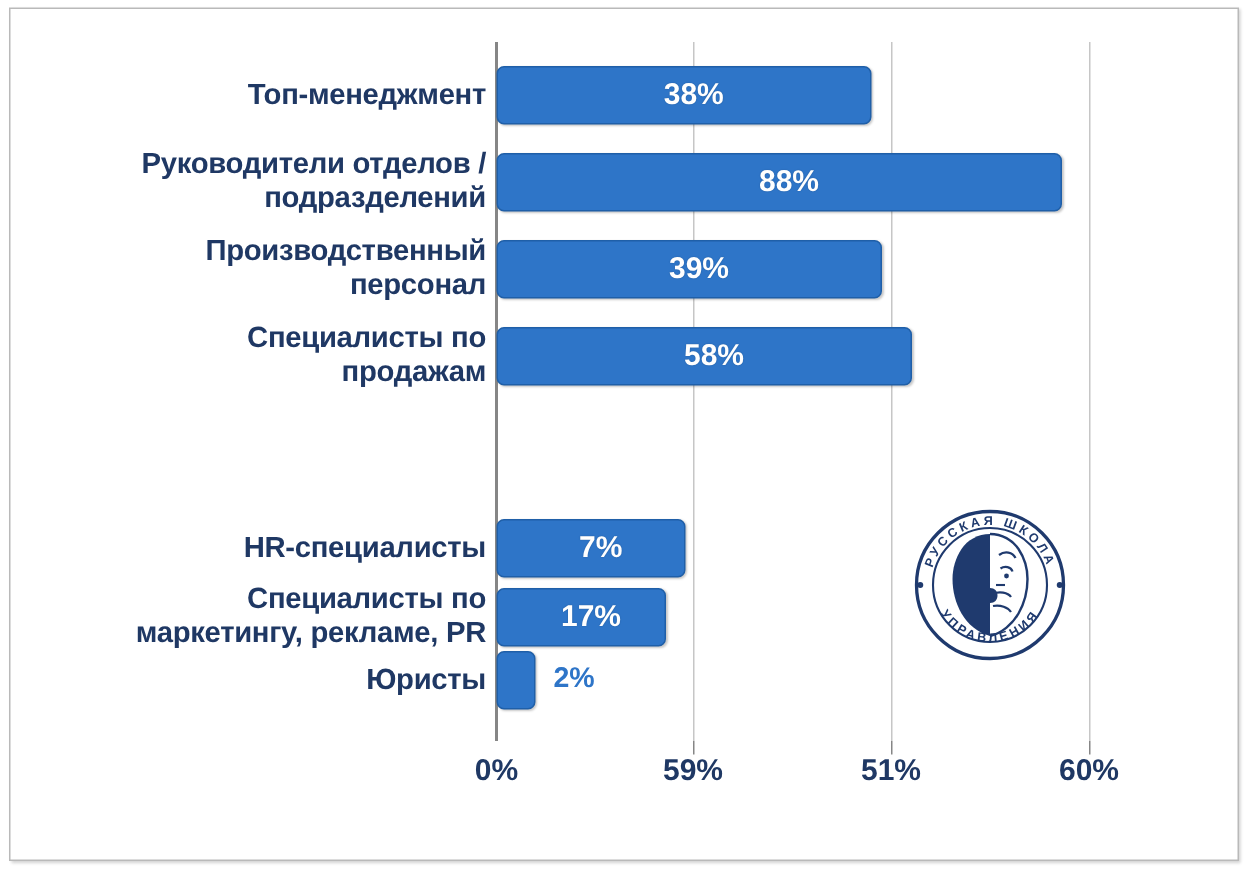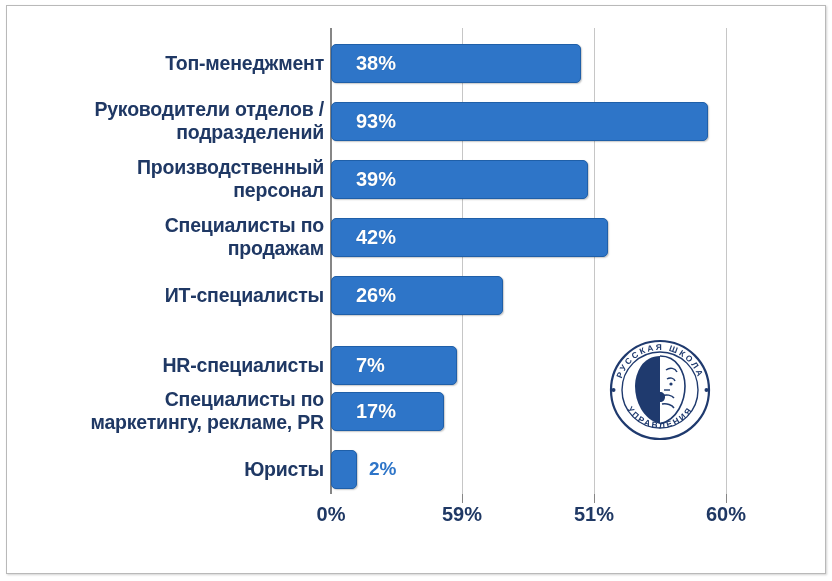--- a/index.html
+++ b/index.html
@@ -81,21 +81,21 @@
   }
   .bar {
     height: 39px;
     background: #2e75c8;
     border: 1.5px solid #1f5fa8;
     border-radius: 5px;
     box-sizing: border-box;
     position: relative;
     display: flex;
     align-items: center;
-    justify-content: flex-start;
+    justify-content: center;
     box-shadow: 1px 1px 1.5px rgba(0,0,0,0.22);
     padding-left: 24px;
   }
   .bar-value-in {
     color: #ffffff;
     font-weight: bold;
     font-size: 20px;
     padding-right: 11px;
     text-shadow: 0 0 1px rgba(0,0,0,0.25);
   }
@@ -153,74 +153,66 @@
           <span class="bar-value-in">38%</span>
         </div>
       </div>
     </div>
 
     <div class="row" style="top:92px">
       <div class="cat-label">Руководители отделов /
 подразделений</div>
       <div class="bar-wrap">
         <div class="bar" style="width:377px">
-          <span class="bar-value-in">93%</span>
+          <span class="bar-value-in">88%</span>
         </div>
       </div>
     </div>
 
     <div class="row" style="top:150px">
       <div class="cat-label">Производственный
 персонал</div>
       <div class="bar-wrap">
         <div class="bar" style="width:257px">
           <span class="bar-value-in">39%</span>
         </div>
       </div>
     </div>
 
     <div class="row" style="top:208px">
       <div class="cat-label">Специалисты по
 продажам</div>
       <div class="bar-wrap">
         <div class="bar" style="width:277px">
-          <span class="bar-value-in">42%</span>
-        </div>
-      </div>
-    </div>
-
-    <div class="row" style="top:266px">
-      <div class="cat-label">ИТ-специалисты</div>
-      <div class="bar-wrap">
-        <div class="bar" style="width:172px">
-          <span class="bar-value-in">26%</span>
-        </div>
-      </div>
-    </div>
+          <span class="bar-value-in">58%</span>
+        </div>
+      </div>
+    </div>
+
 
     <div class="row" style="top:336px">
       <div class="cat-label">HR-специалисты</div>
       <div class="bar-wrap">
         <div class="bar" style="width:126px">
           <span class="bar-value-in">7%</span>
         </div>
       </div>
     </div>
 
     <div class="row" style="top:382px">
       <div class="cat-label">Специалисты по
 маркетингу, рекламе, PR</div>
       <div class="bar-wrap">
         <div class="bar" style="width:113px">
           <span class="bar-value-in">17%</span>
         </div>
       </div>
     </div>
 
-    <div class="row" style="top:440px">
+    <div class="row" style="top:424px">
       <div class="cat-label">Юристы</div>
       <div class="bar-wrap">
         <div class="bar" style="width:14px"></div>
         <span class="bar-value-out">2%</span>
       </div>
     </div>
 
     <div class="xtick-mark" style="left:462px"></div>
     <div class="xtick-mark" style="left:594px"></div>
     <div class="xtick-mark" style="left:726px"></div>

